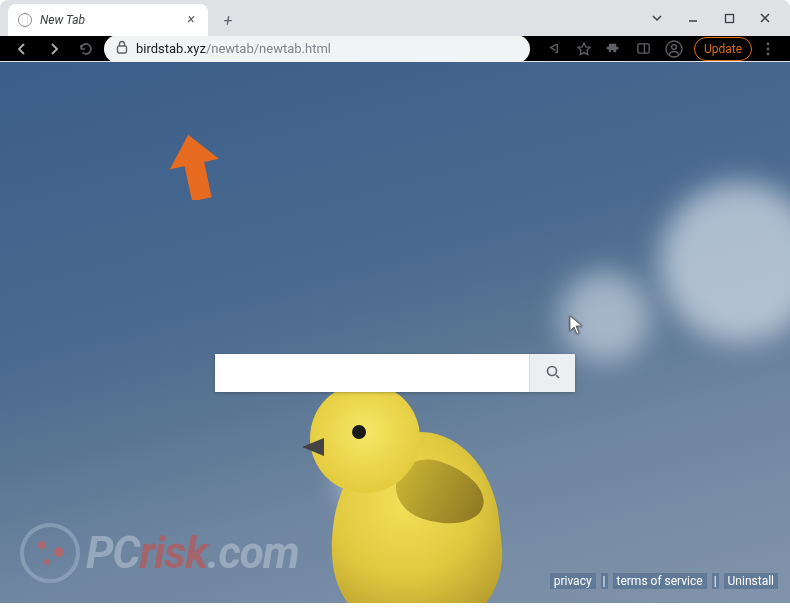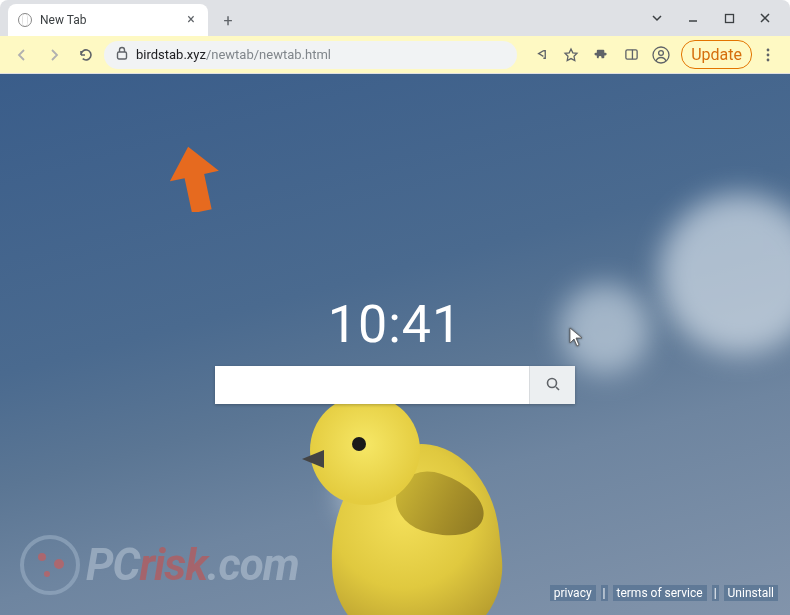--- a/index.html
+++ b/index.html
@@ -14,20 +14,21 @@
   }
 
   
   .titlebar {
     height: 36px;
     background: #dfe1e5;
     display: flex;
     align-items: flex-end;
     padding: 0 8px;
     position: relative;
+    font-style: italic;
   }
   .tab {
     height: 32px;
     width: 200px;
     background: #fff;
     border-radius: 8px 8px 0 0;
     display: flex;
     align-items: center;
     padding: 0 10px;
     gap: 8px;
@@ -71,22 +72,22 @@
   }
   .win-btn {
     width:34px; height:28px;
     display:flex; align-items:center; justify-content:center;
     color:#3c4043;
     cursor:pointer;
   }
 
   
   .toolbar {
-    height: 38px;
-    background:#fef9c3;
+    height: 26px;
+    background:#000000;
     border-bottom: 1px solid #e0e0e0;
     display:flex; align-items:center;
     padding: 0 8px;
     gap: 4px;
   }
   .nav-icon {
     width:28px; height:28px;
     display:flex; align-items:center; justify-content:center;
     color:#5f6368;
     border-radius:50%;
@@ -105,21 +106,21 @@
   .omnibox .lock { color:#5f6368; }
   .omnibox .url .domain { color:#202124; }
   .omnibox .url .path { color:#80868b; }
   .right-icons {
     display:flex; align-items:center; gap:2px; margin-left:6px;
   }
   .right-icons .nav-icon { color:#5f6368; }
   .update-btn {
     border:1px solid #e37400;
     color:#d56e0c;
-    font-size:16px;
+    font-size:12px;
     padding: 4px 9px;
     border-radius:14px;
     cursor:pointer;
     margin-left:4px;
   }
   .kebab {
     width:28px; height:28px;
     display:flex; align-items:center; justify-content:center;
     color:#5f6368; cursor:pointer;
   }
@@ -388,21 +389,20 @@
       <div class="beak"></div>
     </div>
   </div>
 
   <div class="anno-arrow">
     <svg width="50" height="66" viewBox="0 0 50 66">
       <path d="M25 0 L50 30 L35 30 L35 66 L15 66 L15 30 L0 30 Z" fill="#e66a1f" transform="rotate(-12 25 33)"></path>
     </svg>
   </div>
 
-  <div class="clock">10:41</div>
 
   <div class="mini-bird">
     <svg width="32" height="24" viewBox="0 0 32 24">
       <path d="M3 12 L14 6 L22 10 L30 8 L24 14 L14 17 Z" fill="#5fb4da"></path>
       <path d="M14 17 L12 22 L9 18 Z" fill="#e0894a"></path>
       <circle cx="9" cy="11" r="1.2" fill="#c95b3f"></circle>
     </svg>
   </div>
 
   <div class="search-wrap">

